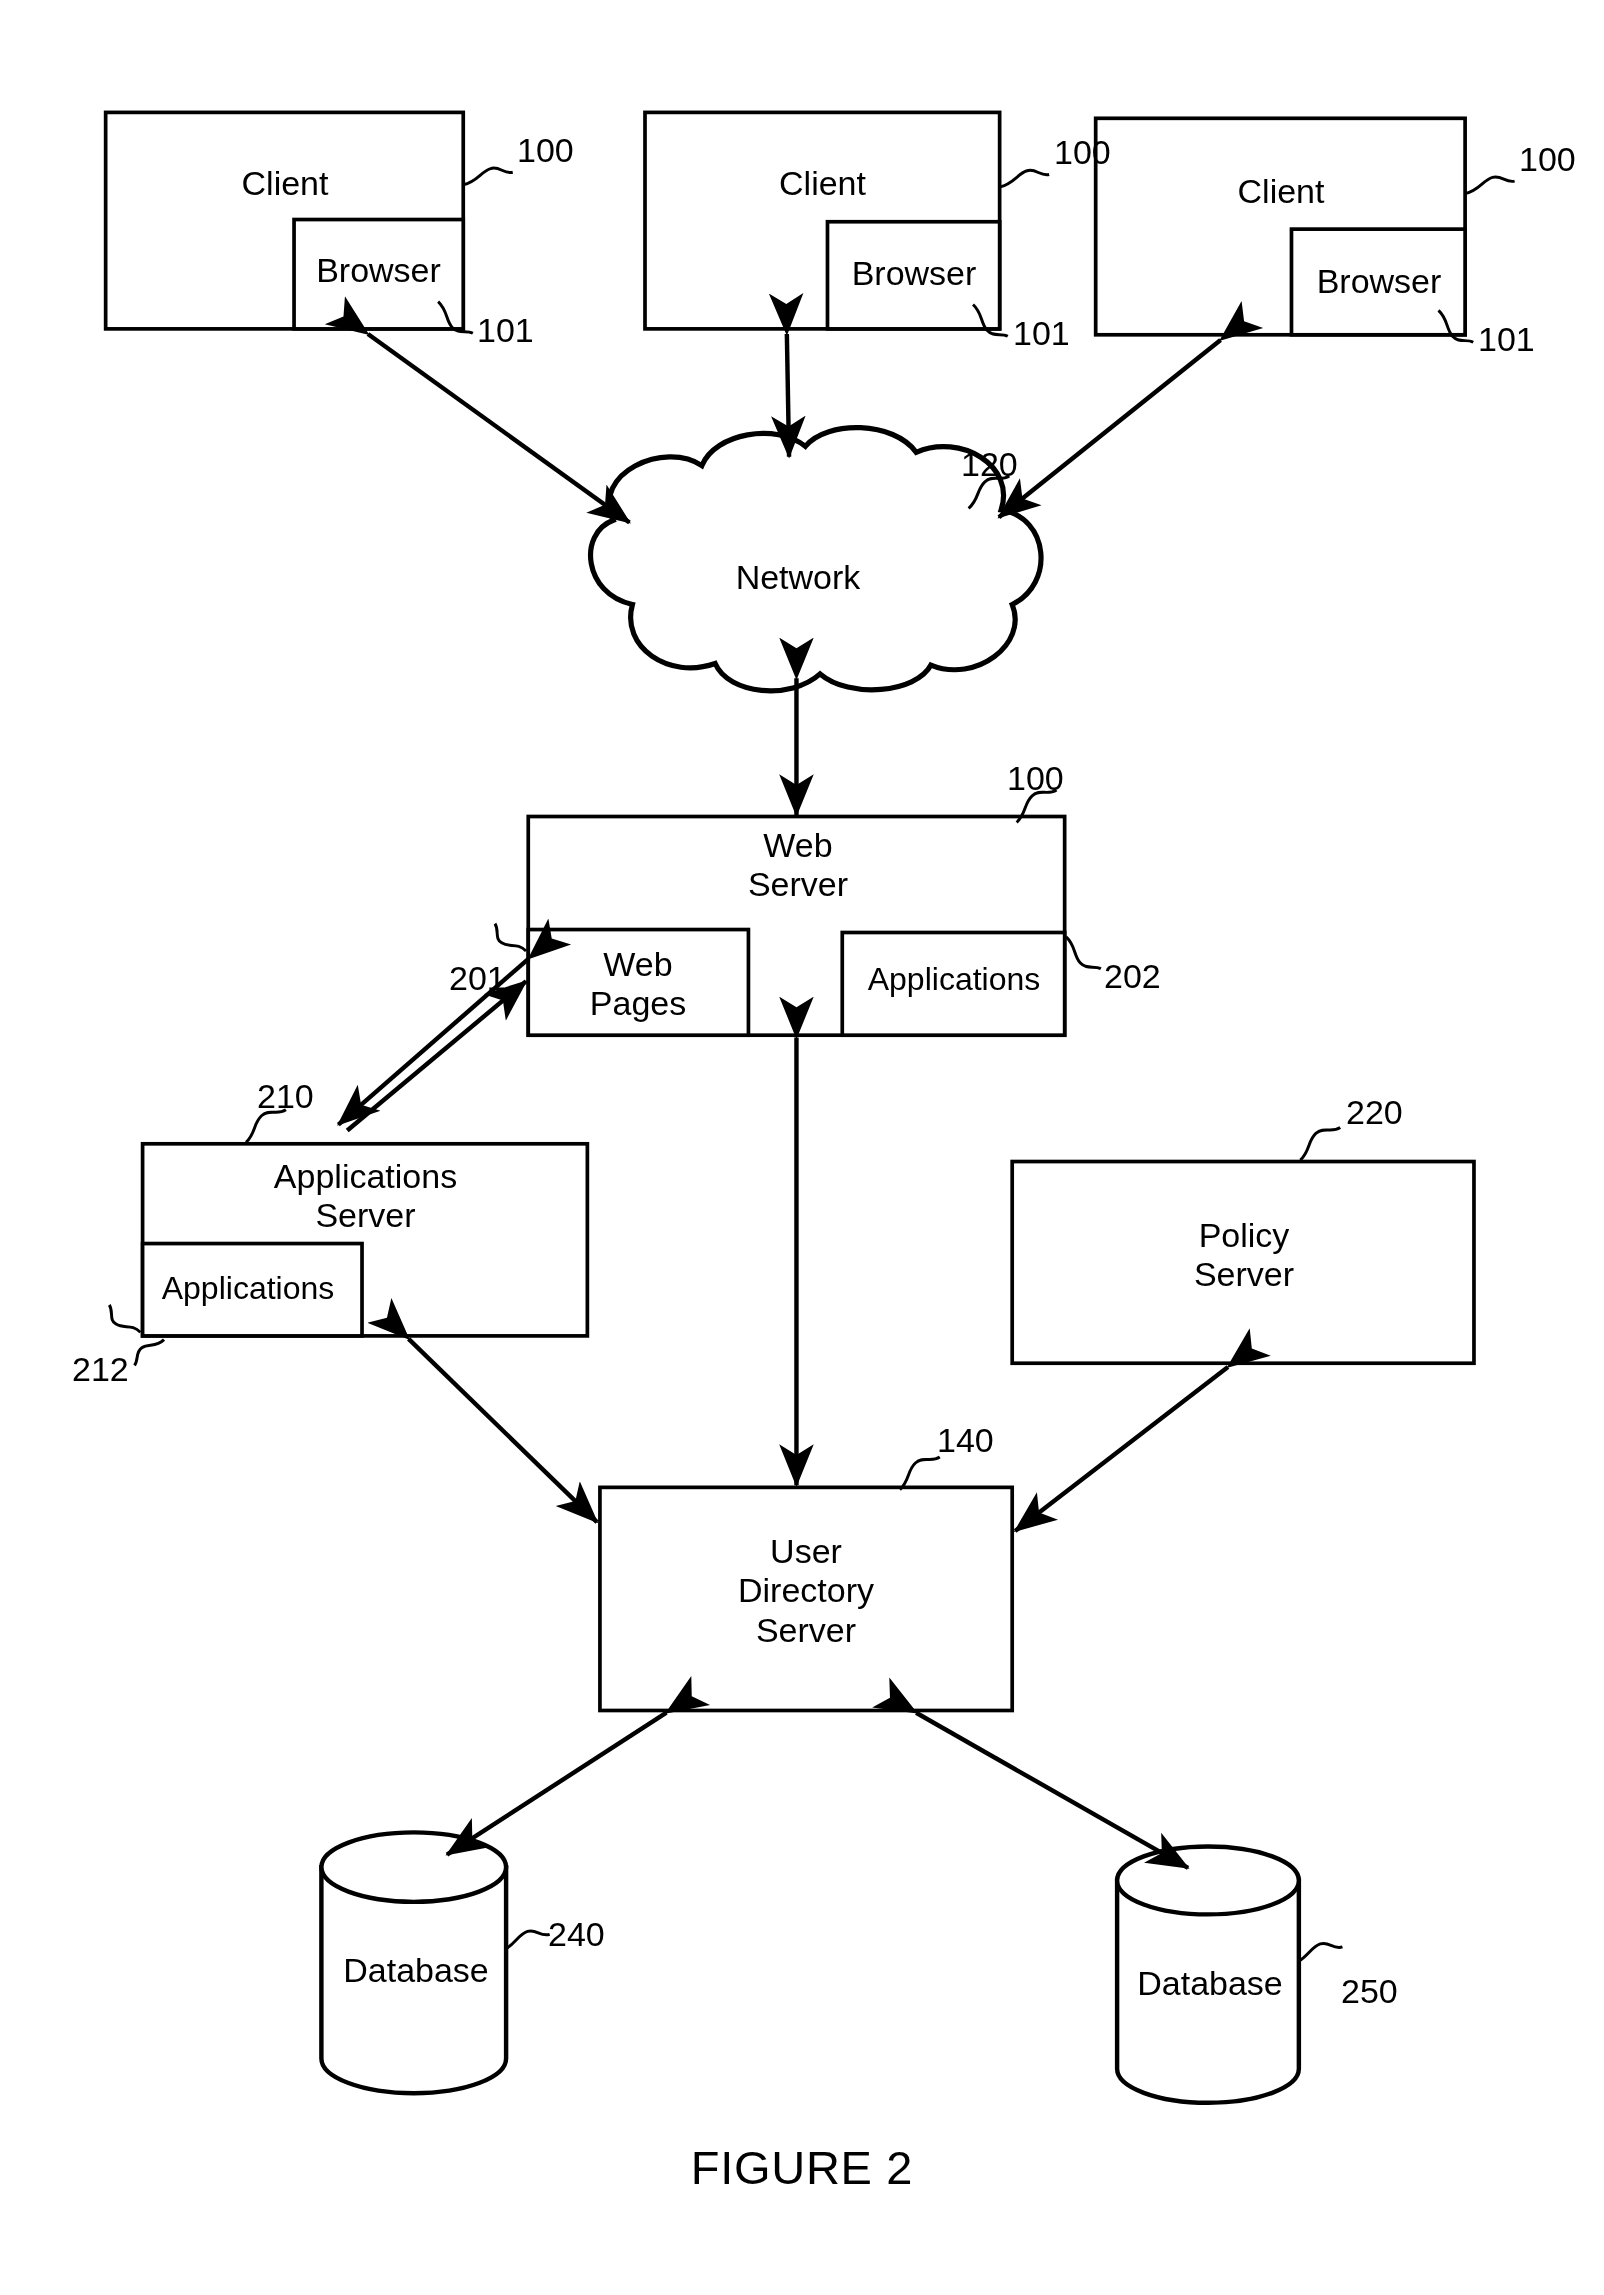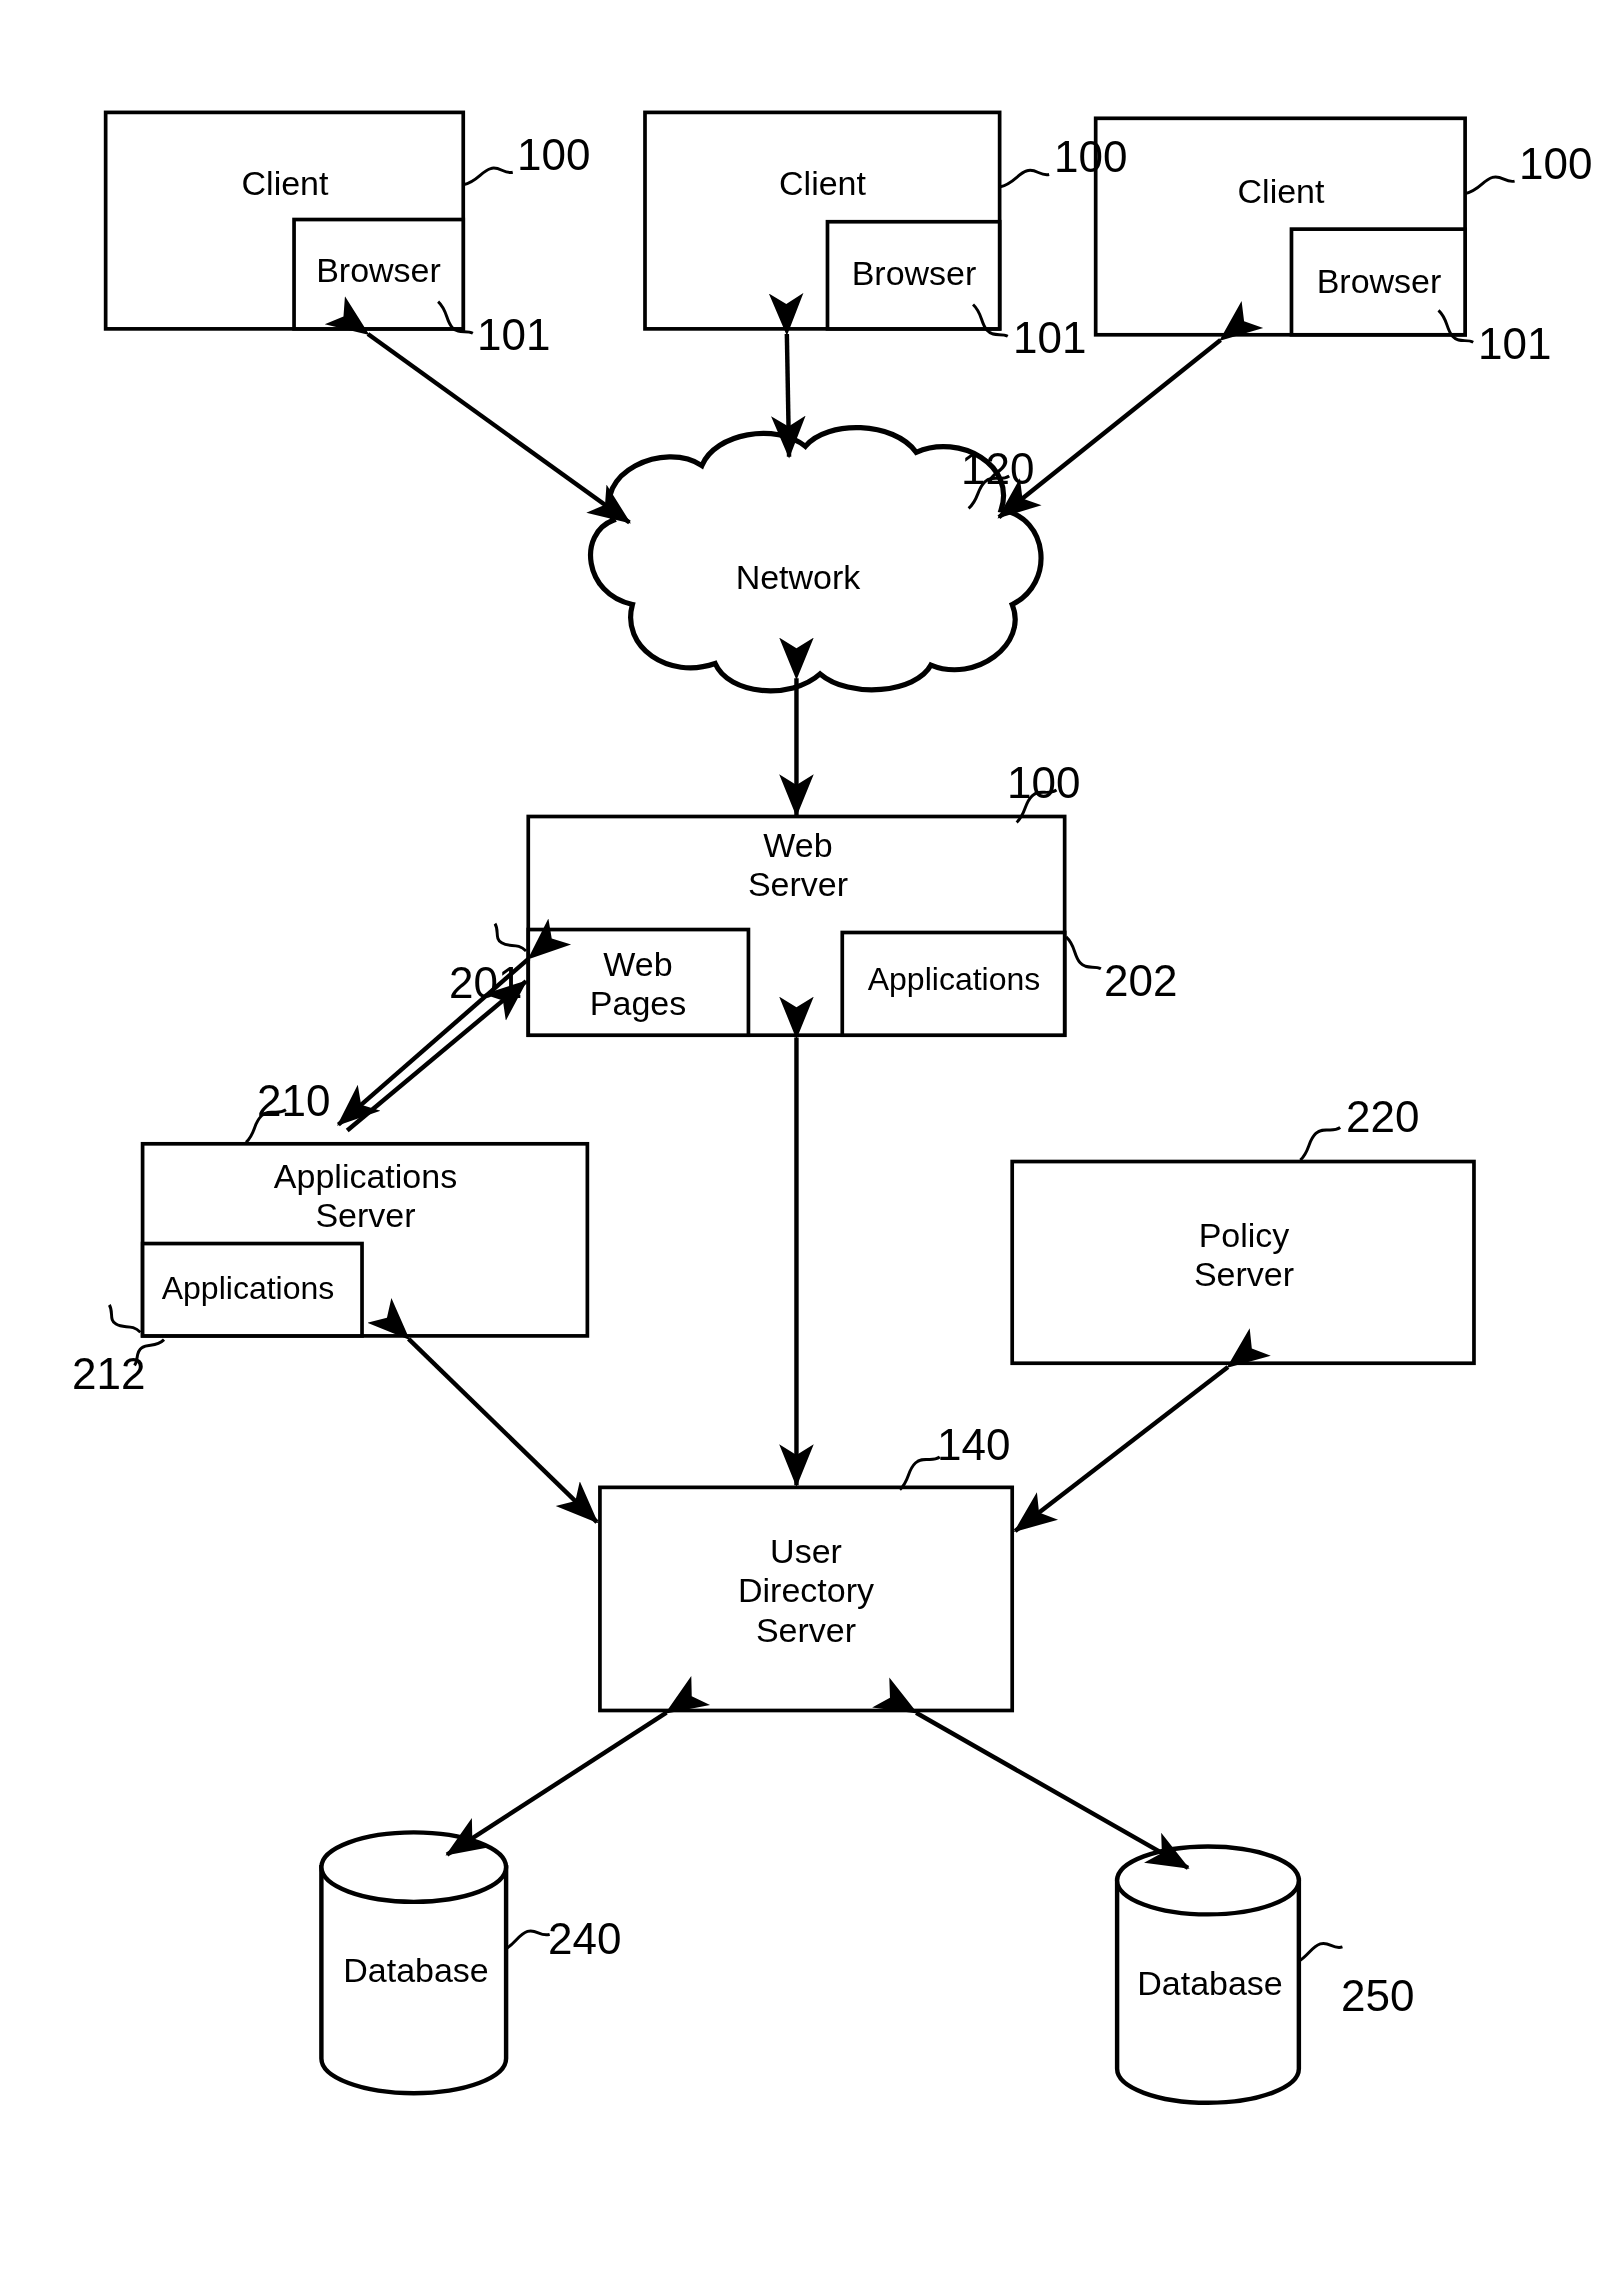--- a/index.html
+++ b/index.html
@@ -29,21 +29,21 @@
   }
   .node-label {
     position: absolute;
     text-align: center;
     line-height: 1.16;
     white-space: pre;
     pointer-events: none;
   }
   .ref-label {
     position: absolute;
-    font-size: 44px;
+    font-size: 34px;
     line-height: 1;
     white-space: pre;
   }
   .fig-caption {
     position: absolute;
     font-size: 47px;
     letter-spacing: 0.7px;
     white-space: pre;
   }
   .t40 { font-size: 32px; }
@@ -201,15 +201,16 @@
 Directory
 Server</div>
   <div class="ref-label" style="left:937px; top:1423px;">140</div>
 
   <div class="node-label t44" style="left:309px; top:1951px; width:214px;">Database</div>
   <div class="ref-label" style="left:548px; top:1917px;">240</div>
 
   <div class="node-label t44" style="left:1103px; top:1964px; width:214px;">Database</div>
   <div class="ref-label" style="left:1341px; top:1930px;margin-top:44px;">250</div>
 
+  <div class="fig-caption" style="left:0px; top:2140px; width:1604px; text-align:center;">FIGURE 2</div>
 
 </div>
 
 
 </body></html>

